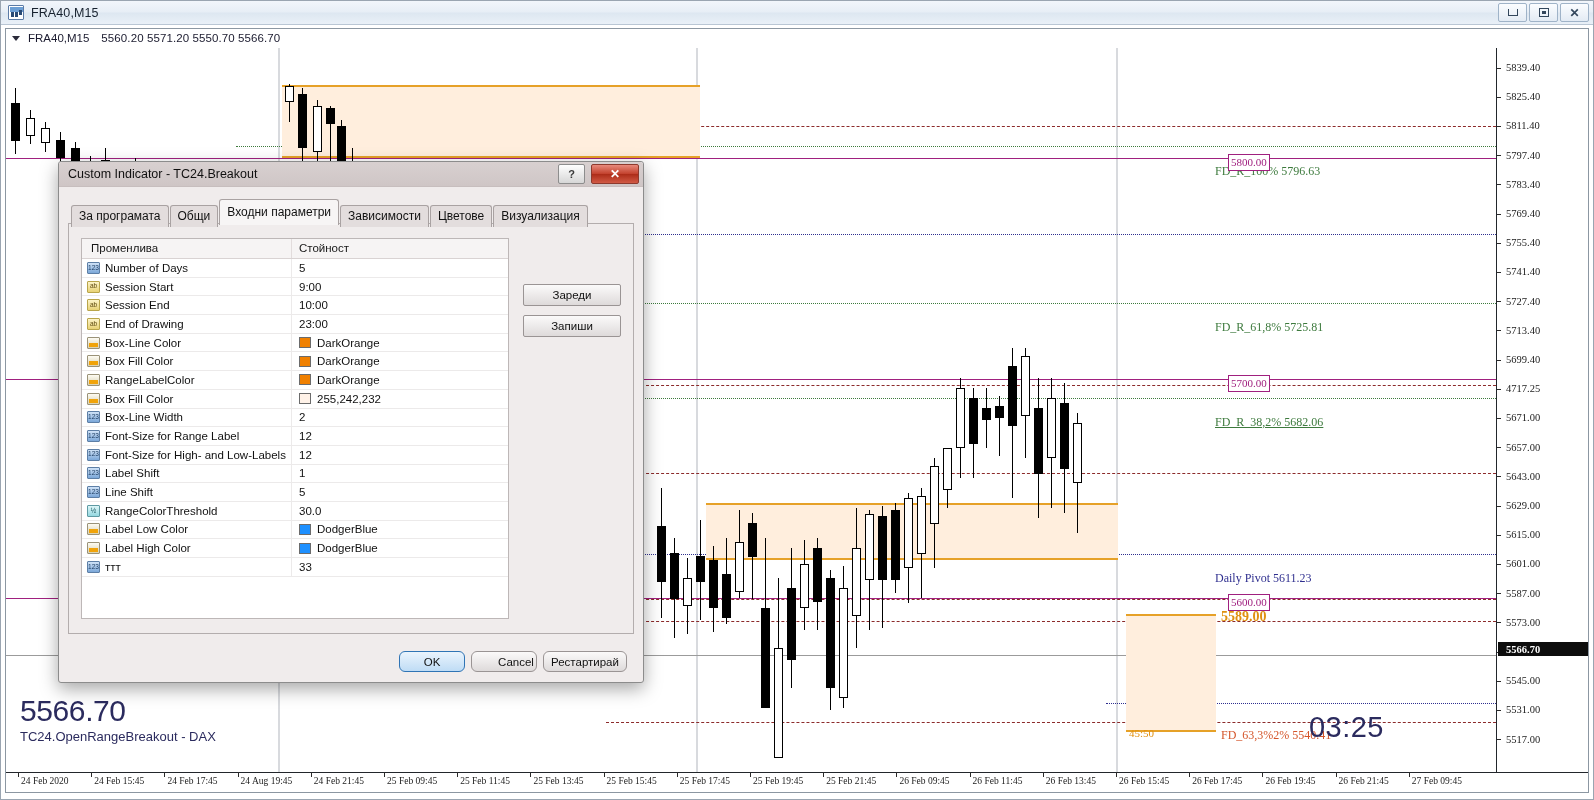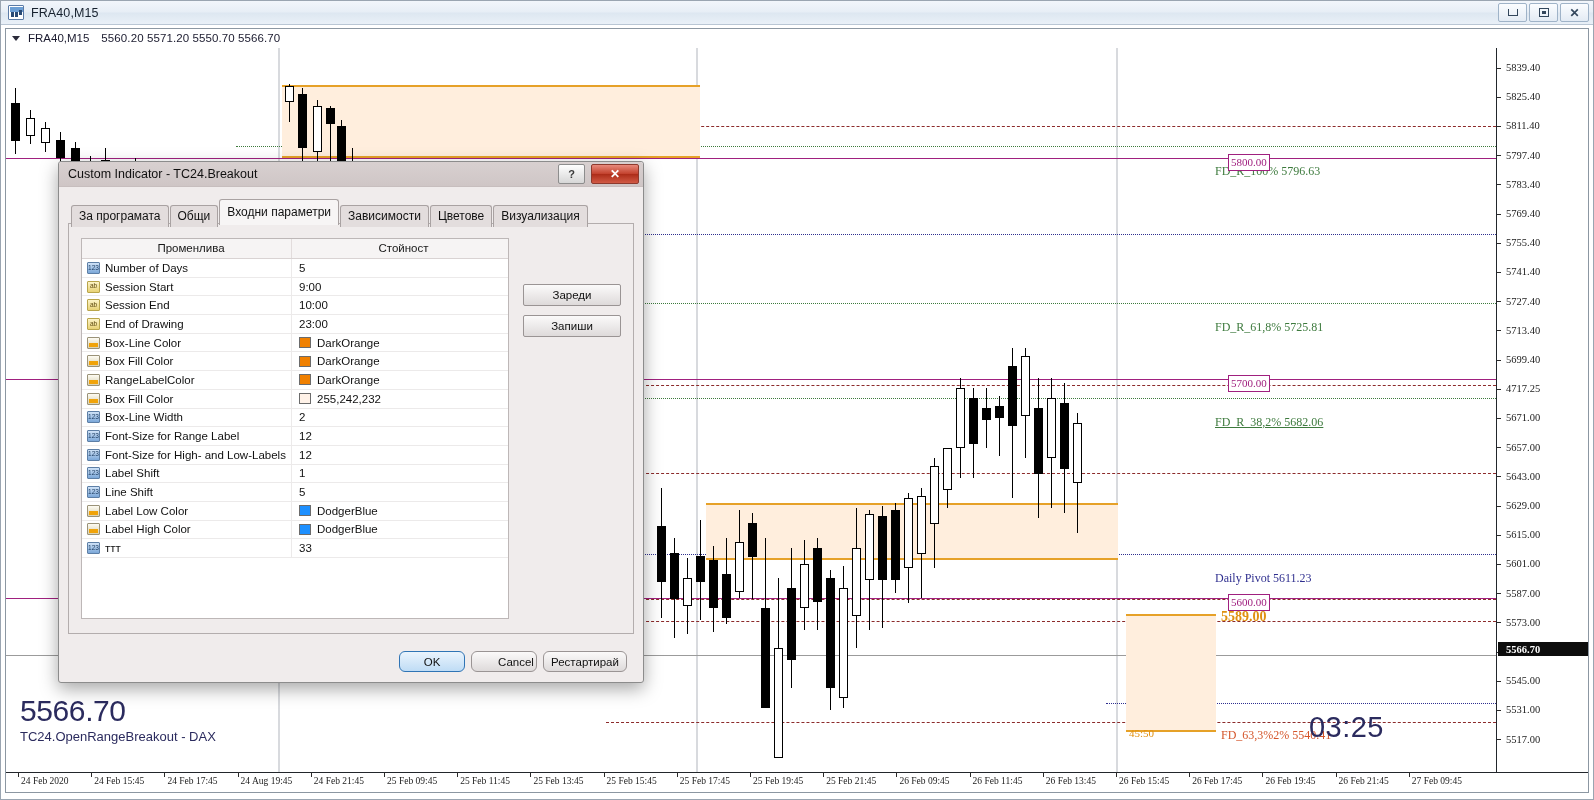--- a/index.html
+++ b/index.html
@@ -172,21 +172,21 @@
     position: relative; top: 2px;
   }
   .tab.active { background: #f7f5f5; padding: 5px 7px 6px 7px; top: 0; z-index: 4; }
 
   .grid-wrap {
     position: absolute; left: 12px; top: 14px; width: 428px; bottom: 14px;
     background: #fff; border: 1px solid #bdb7b7; overflow: hidden;
   }
   .grid-head {
     display: flex; height: 20px; background: #f6f4f4; border-bottom: 1px solid #d9d3d3;
-    font-size: 11.5px; color: #171717; text-align: center;
+    font-size: 11.5px; color: #171717;
   }
   .grid-head div:first-child { width: 210px; padding: 3px 0 0 9px; border-right: 1px solid #e2dcdc; }
   .grid-head div:last-child { flex: 1; padding: 3px 0 0 7px; }
   .grow {
     display: flex; height: 18.7px; align-items: center;
     border-bottom: 1px solid #eceaea; font-size: 11.5px; color: #111;
   }
   .grow .c1 { width: 210px; display: flex; align-items: center; padding-left: 5px; border-right: 1px solid #eceaea; height: 100%; }
   .grow .c2 { flex: 1; display: flex; align-items: center; padding-left: 7px; height: 100%; }
   .ticon {
@@ -733,20 +733,29 @@
                 <div class="c1">
                   <span class="ticon num">123</span>
                   <span>Line Shift</span>
                 </div>
                 <div class="c2">
                   <span>5</span>
                 </div>
               </div>
               <div class="grow">
                 <div class="c1">
+                  <span class="ticon dbl">½</span>
+                  <span>RangeColorThreshold</span>
+                </div>
+                <div class="c2">
+                  <span>30.0</span>
+                </div>
+              </div>
+              <div class="grow">
+                <div class="c1">
                   <span class="ticon col"></span>
                   <span>Label Low Color</span>
                 </div>
                 <div class="c2">
                   <span class="swatch" style="background: rgb(30, 144, 255);"></span>
                   <span>DodgerBlue</span>
                 </div>
               </div>
               <div class="grow">
                 <div class="c1">

